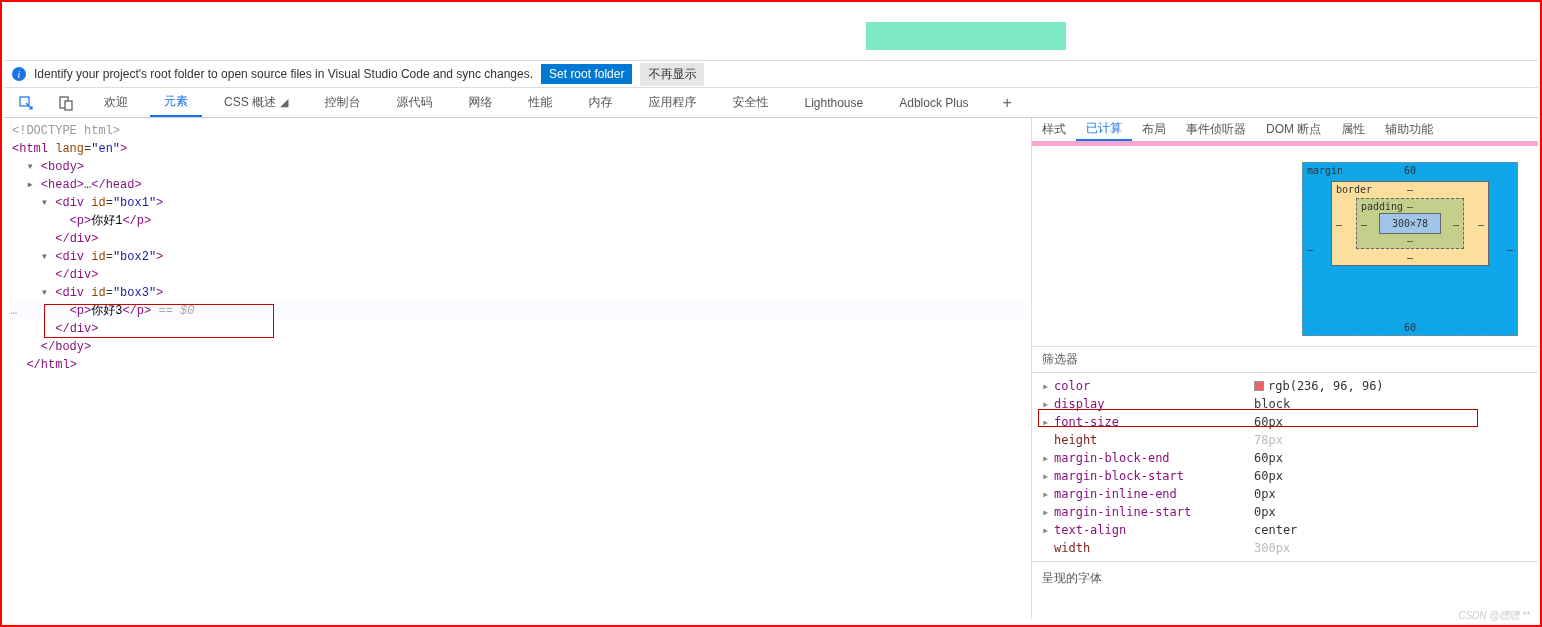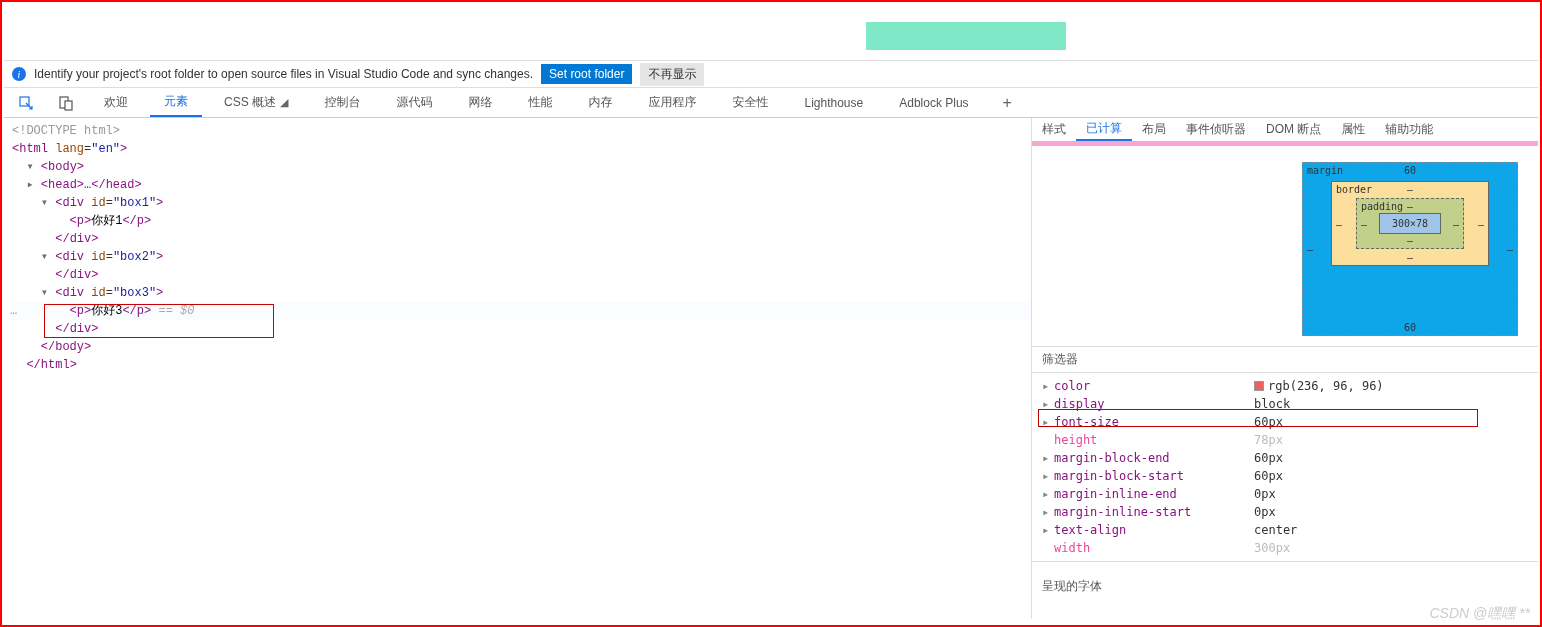--- a/index.html
+++ b/index.html
@@ -205,41 +205,41 @@
     font-size: 12px;
     position: relative;
   }
   .comp-row {
     display: flex;
     padding: 1px 10px;
     line-height: 16px;
   }
   .comp-arrow { width: 12px; color: #888; }
   .comp-name { width: 200px; color: #881280; }
-  .comp-name.dim { color: #ec4899; }
+  .comp-name.dim { color: #7f1d1d; }
   .comp-val { color: #333; display: flex; align-items: center; gap: 4px; }
   .comp-val.dim { color: #bbb; }
   .swatch { width: 10px; height: 10px; display: inline-block; border: 1px solid #999; }
   .fonts-label {
-    padding: 16px 10px;
+    padding: 8px 10px;
     border-top: 1px solid #ddd;
     color: #555;
   }
   .red-box-2 {
     position: absolute;
     border: 1.5px solid #b00;
     pointer-events: none;
   }
   .watermark {
     position: absolute;
     right: 10px;
     bottom: 2px;
     color: #ccc;
     font-style: italic;
-    font-size: 14px;
+    font-size: 10px;
   }
 </style>
 </head>
 <body>
 
 <div class="outer">
   <div class="preview-area">
     <div class="teal-box"></div>
   </div>
 

